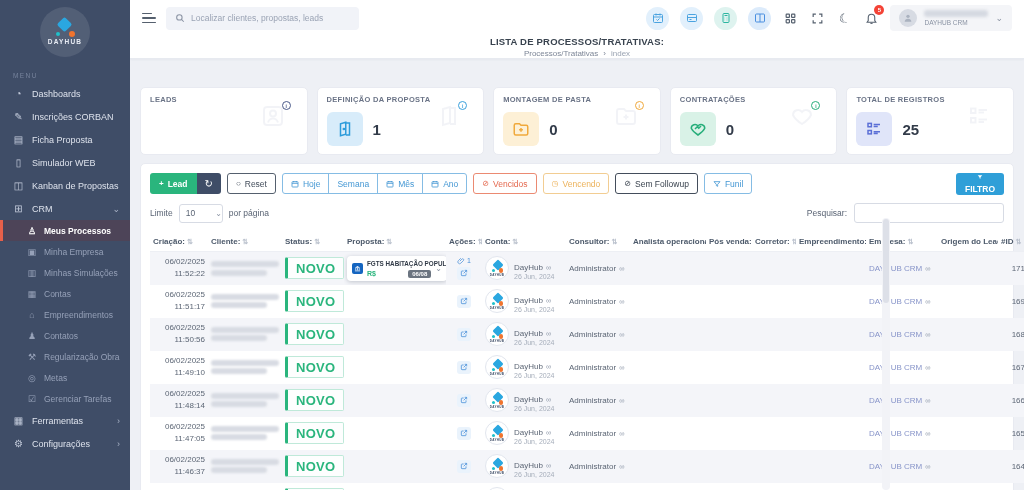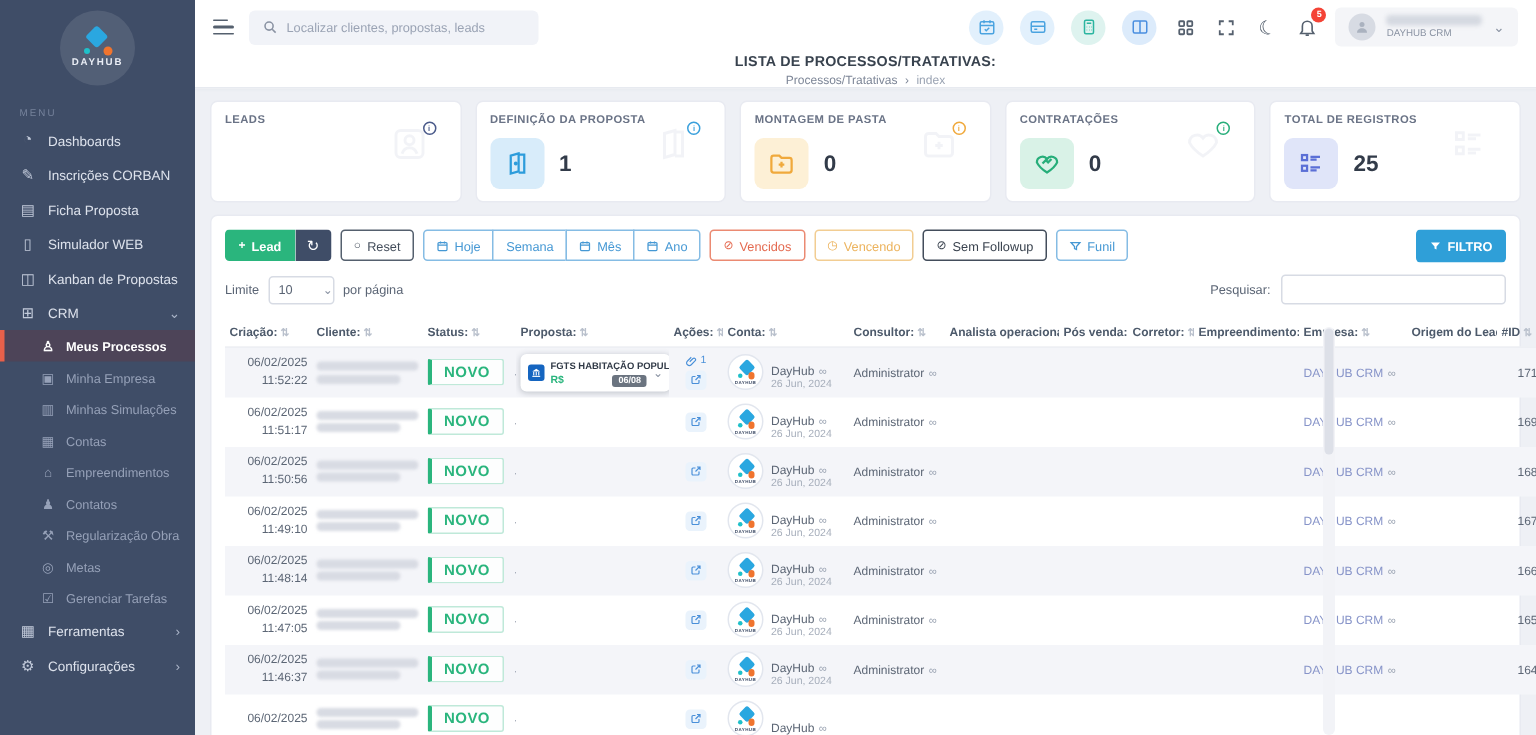--- a/index.html
+++ b/index.html
@@ -51,21 +51,21 @@
 .user-chev { color:#8a93a3; font-size:9px; }
 
 
 .pagehead { height:23px; background:#fff; border-bottom:1px solid #e7eaf0; box-shadow:0 1px 2px rgba(60,70,90,0.05); display:flex; align-items:center; justify-content:space-between; padding:0 12px;flex-direction:column; }
 .page-title { font-size:9.5px; font-weight:bold; color:#38424e; letter-spacing:0.2px; }
 .breadcrumb { font-size:8px; color:#7d8697; display:flex; gap:5px; align-items:center; }
 .breadcrumb .cur { color:#9aa3b2; }
 
 
 .cards-row { display:flex; gap:9px; padding:8px 10px 6px; }
-.stat-card { flex:1; background:#fff; border:1px solid #e8eaf1; border-radius:5px; padding:7px 9px 8px; position:relative; height:68px; }
+.stat-card { flex:1; background:#fff; border:1px solid #e8eaf1; border-radius:5px; padding:7px 9px 8px; position:relative; height:68px;margin-top:20px; }
 .stat-label { font-size:7.5px; font-weight:bold; color:#6a7386; letter-spacing:0.3px; }
 .stat-body { display:flex; align-items:center; gap:10px; margin-top:8px; }
 .stat-chip { width:36px; height:34px; border-radius:6px; display:flex; align-items:center; justify-content:center; flex:none; }
 .stat-value { font-size:15px; font-weight:bold; color:#323b49; }
 .chip-leads { background:#e3e6f2; } .chip-door { background:#d8ecfa; } .chip-folder { background:#fdf0d6; } .chip-heart { background:#d9f2e7; } .chip-list { background:#e0e5f9; }
 .watermark { position:absolute; right:22px; top:16px; opacity:0.55; }
 .info-dot { position:absolute; right:16px; top:13px; width:9px; height:9px; border-radius:50%; border:1.6px solid; background:#fff; display:flex; align-items:center; justify-content:center; font-size:5px; font-weight:bold; }
 .dot-navy { border-color:#4a5a8a; color:#4a5a8a; } .dot-blue { border-color:#3aa0dc; color:#3aa0dc; } .dot-amber { border-color:#f0a93c; color:#f0a93c; } .dot-green { border-color:#27ae7a; color:#27ae7a; }
 
 
@@ -76,40 +76,40 @@
 .btn-sync { background:#3f4d67; color:#fff; border-radius:0 3px 3px 0; margin-left:-6px; padding:0 7px; font-size:10px; }
 .btn-reset { border-color:#55606e; color:#434d5b; }
 .btn-group { display:inline-flex; }
 .btn-group .btn { border:1px solid #85bce4; color:#4598d4; border-radius:0; margin-left:-1px; }
 .btn-group .btn:first-child { border-radius:3px 0 0 3px; margin-left:0; }
 .btn-group .btn:last-child { border-radius:0 3px 3px 0; }
 .btn-danger { border-color:#eb8a72; color:#e4694f; }
 .btn-warn { border-color:#f2cd92; color:#ecb35d; }
 .btn-dark { border-color:#434d5b; color:#39424e; }
 .btn-funil { border-color:#85bce4; color:#4598d4; }
-.btn-filtro { position:absolute; right:9px; top:9px; background:#2f9fd8; color:#fff; font-weight:bold; height:22px; }
+.btn-filtro { position:absolute; right:9px; top:9px; background:#2f9fd8; color:#fff; font-weight:bold; height:22px;flex-direction:column; }
 .ic8 { font-size:8px; line-height:1; }
 .controls { display:flex; align-items:center; margin-top:9px; font-size:8.5px; color:#5a6474; }
 .limit-select { display:inline-flex; align-items:center; justify-content:space-between; border:1px solid #d7dbe4; border-radius:3px; width:44px; height:19px; padding:0 6px; margin:0 6px; color:#5a6474; cursor:pointer; background:#fff;gap:20px; }
 .limit-select .chev { color:#8a93a3; font-size:8px; }
 .search-right { margin-left:auto; display:flex; align-items:center; gap:7px; }
 .search-right input { width:150px; height:20px; border:1px solid #d7dbe4; border-radius:3px; outline:none; padding:0 6px; font-size:8.5px; font-family:"Liberation Sans",sans-serif; color:#5a6474; }
 
 
 table.proc { width:100%; border-collapse:collapse; table-layout:fixed; margin-top:9px; }
 table.proc th { font-size:8px; font-weight:bold; color:#4d5a6b; padding:5px 3px; text-align:left; white-space:nowrap; overflow:hidden; border-bottom:1px solid #edeff4; }
 table.proc th .sort { color:#b9c0cc; font-size:7px; margin-left:2px; }
 table.proc td { font-size:8px; color:#5c6675; padding:3px 3px; height:33px; vertical-align:middle; overflow:hidden; }
 tr.odd td { background:#f4f5f9; }
 .c0{width:58px}.c1{width:74px}.c2{width:62px}.c3{width:102px}.c4{width:36px}.c5{width:84px}.c6{width:64px}.c7{width:76px}.c8{width:46px}.c9{width:44px}.c10{width:70px}.c11{width:72px}.c12{width:60px}.c13{width:30px}
 .t-center { text-align:center; } .t-right { text-align:right; }
 .cell-criacao { text-align:right; line-height:1.5; }
 .redact-pill { height:6px; border-radius:3px; background:#d8dbe3; filter:blur(1.2px); margin:2.5px 0; }
 .rp1 { width:68px; } .rp2 { width:56px; }
-.badge-novo { display:inline-block; border:1px solid #bfe9d9; border-left:3px solid #2ab57d; color:#2ab57d; background:#fdfefe; padding:2.5px 8px; font-weight:bold; font-size:10px; border-radius:2px; letter-spacing:0.3px; }
+.badge-novo { display:inline-block; border:1px solid #bfe9d9; border-left:3px solid #2ab57d; color:#2ab57d; background:#fdfefe; padding:2.5px 8px; font-weight:bold; font-size:13px; border-radius:2px; letter-spacing:0.3px; }
 .status-wrap { display:flex; align-items:center; gap:6px; }
 .chev-g { color:#8a93a3; font-size:8px; }
 .prop-card { display:flex; align-items:center; gap:4px; background:#fff; box-shadow:0 1px 4px rgba(40,50,70,0.25); border-radius:4px; padding:3px 5px; width:100px; margin:0 auto; }
 .prop-ic { width:11px; height:11px; border-radius:2px; background:#1565c0; color:#fff; display:flex; align-items:center; justify-content:center; flex:none; }
 .prop-tx { flex:1; min-width:0; }
 .prop-title { font-size:6.3px; font-weight:bold; color:#313a47; white-space:nowrap; overflow:hidden; }
 .prop-sub { display:flex; align-items:center; justify-content:space-between; margin-top:2px; }
 .prop-cur { color:#2ab57d; font-weight:bold; font-size:7px; }
 .prop-badge { background:#6b7480; color:#fff; font-size:6px; font-weight:bold; padding:1px 4px; border-radius:2px; }
 .cell-acoes { text-align:center; }

